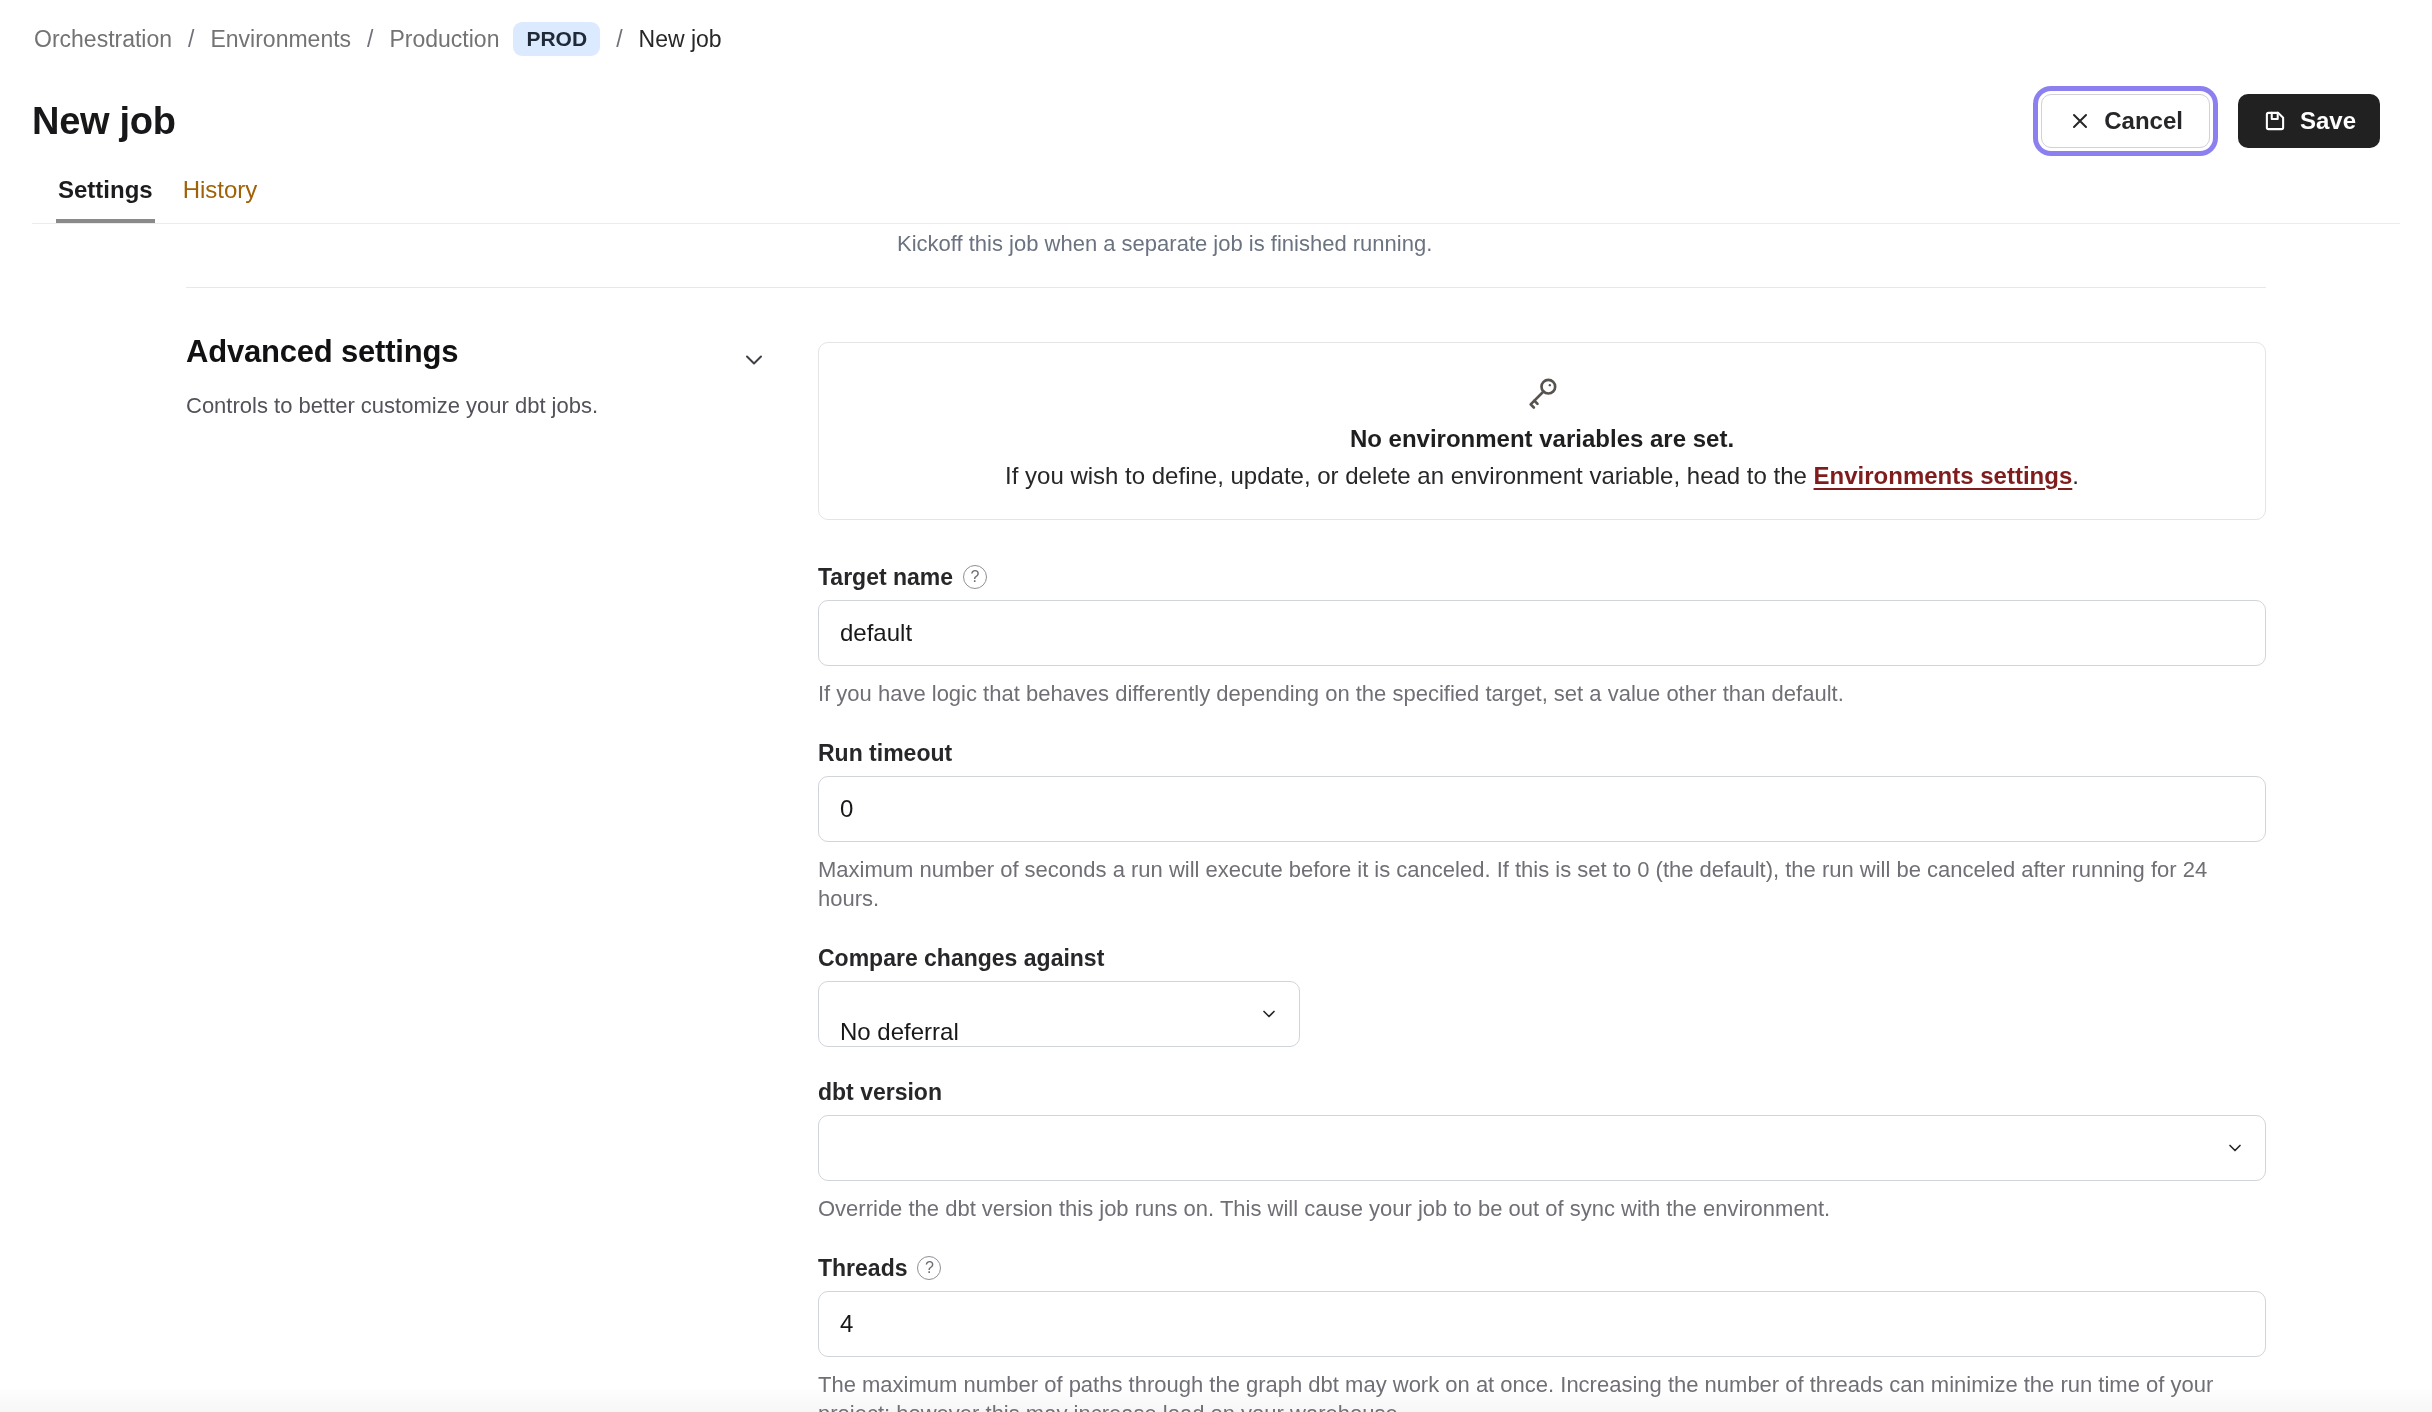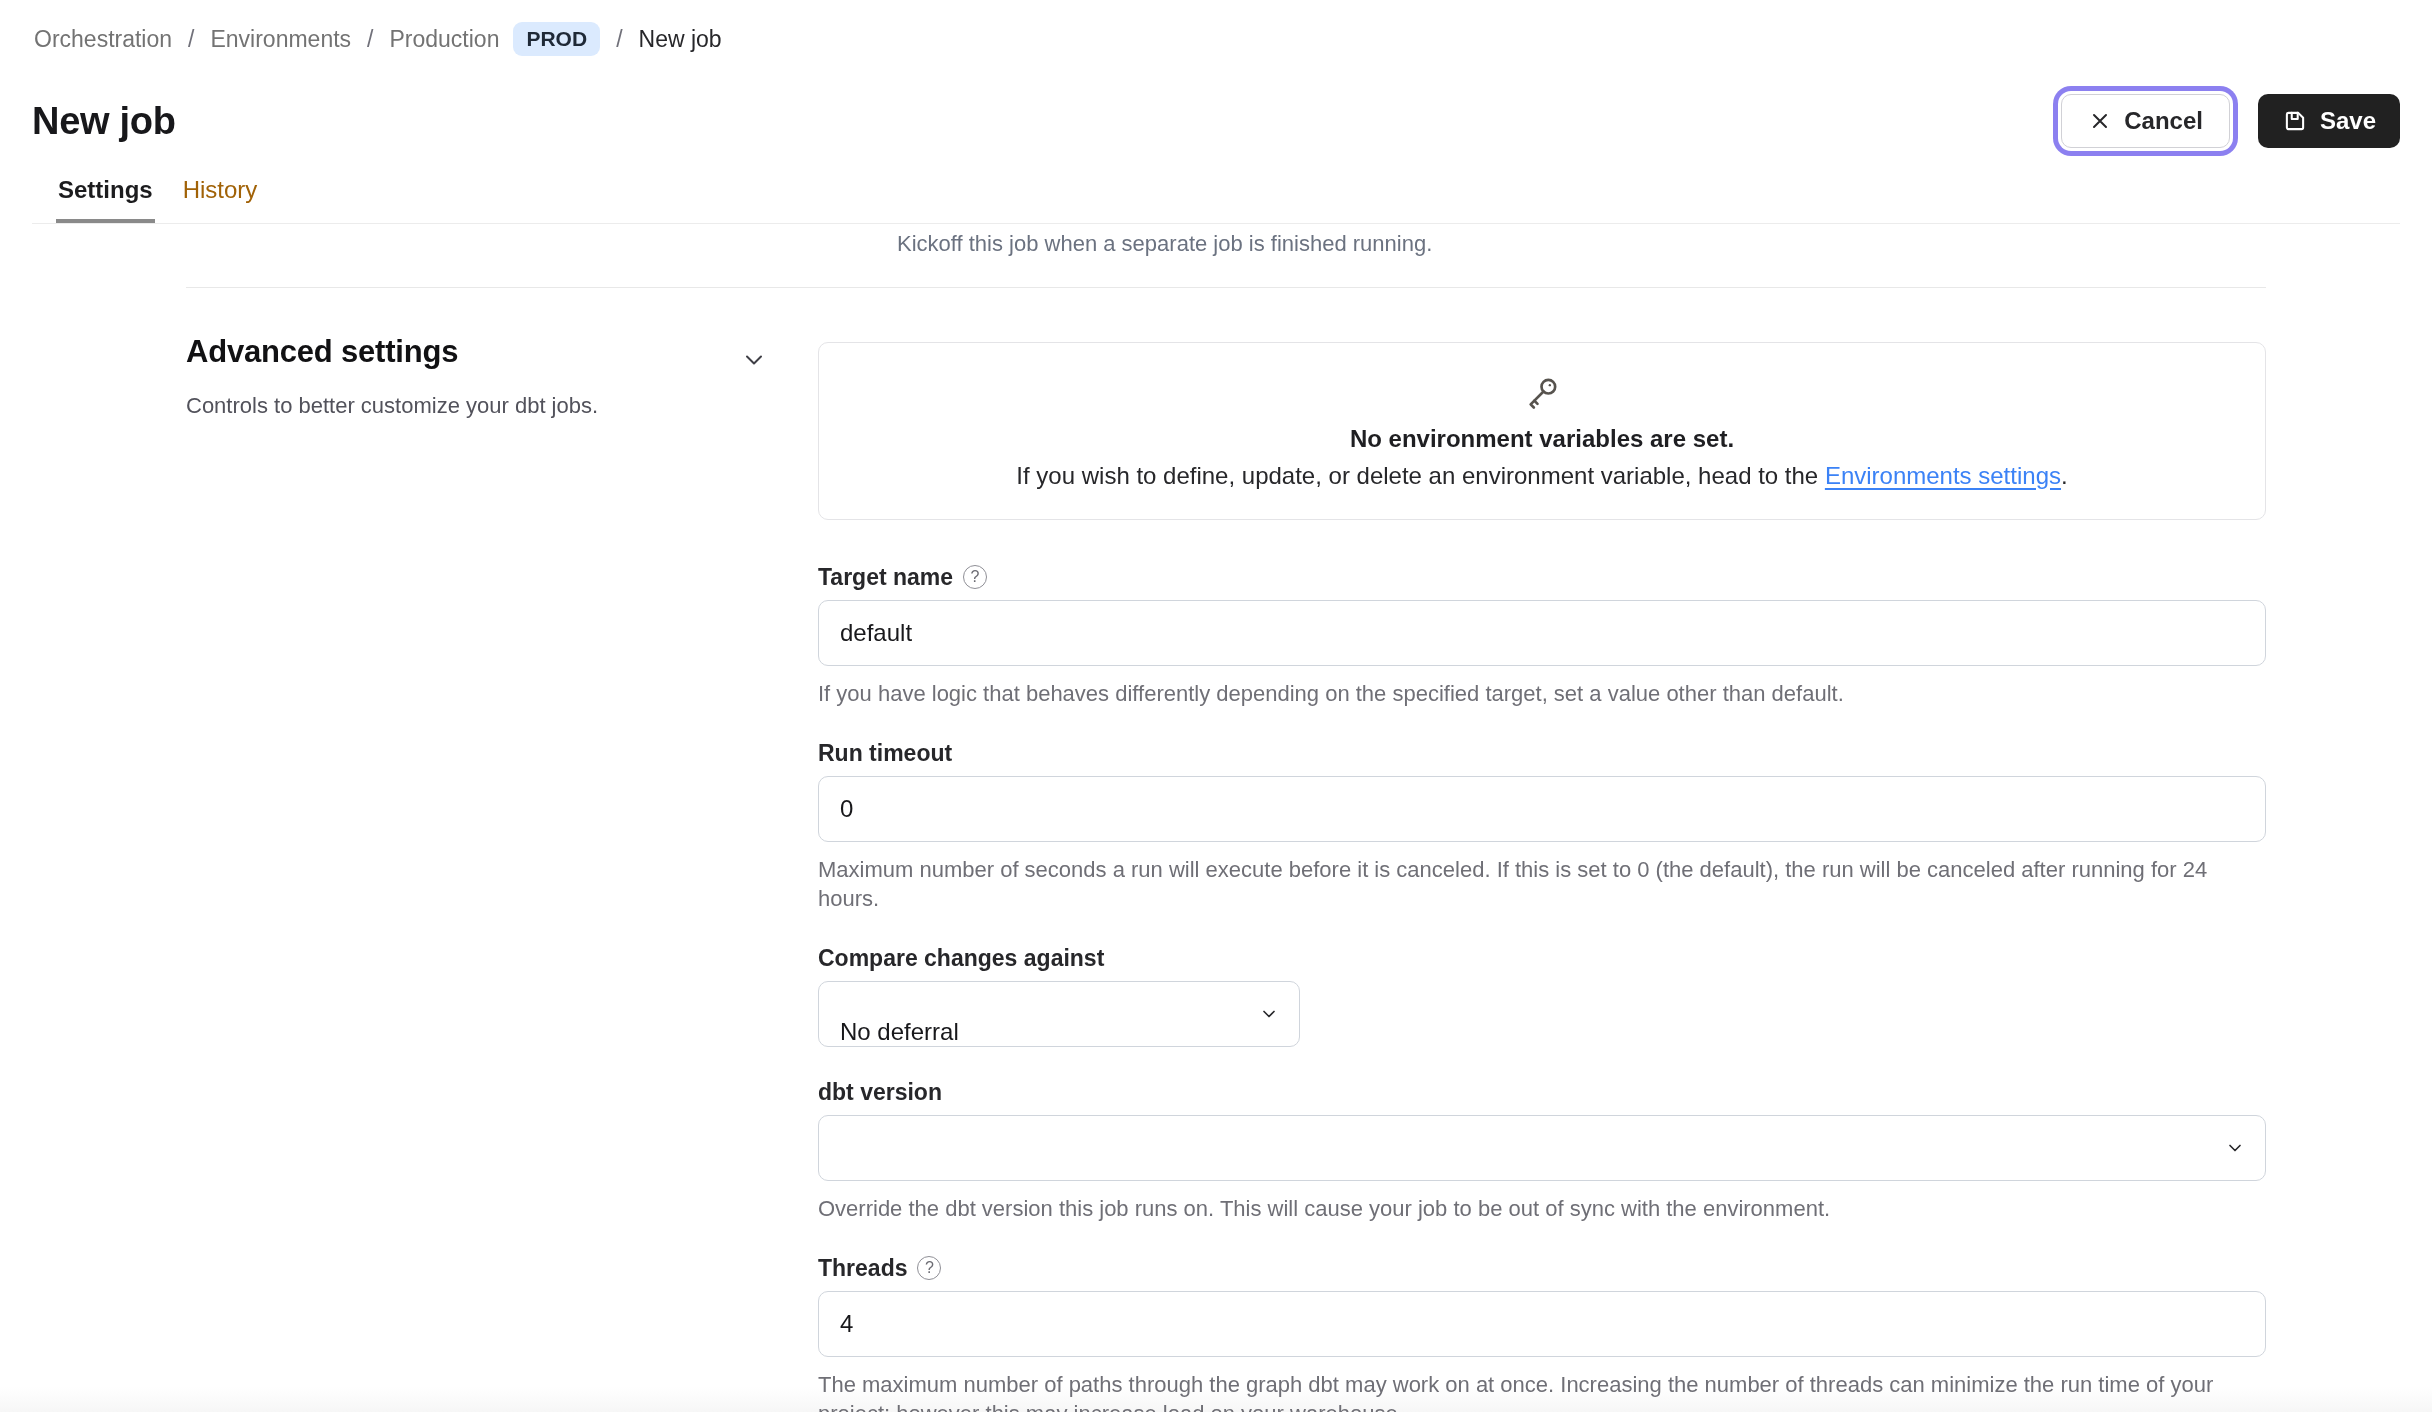--- a/index.html
+++ b/index.html
@@ -11,21 +11,21 @@
   .header { padding: 22px 32px 0 32px; }
   .breadcrumb { display: flex; align-items: center; gap: 16px; font-size: 23px; color: #3f3f46; padding-left: 2px; }
   .crumb { color: #737373; cursor: pointer; }
   .crumb-sep { color: #71717a; }
   .crumb-current { color: #27272a; }
   .env-badge { background: #dbeafe; color: #1f2937; font-weight: 700; font-size: 21px;
                padding: 5px 13px; border-radius: 9px; margin-left: -2px; }
 
   .title-row { display: flex; justify-content: space-between; align-items: center; margin-top: 38px; padding-left: 0; }
   .page-title { font-size: 38px; font-weight: 700; color: #18181b; letter-spacing: -0.3px; padding-left: 0; }
-  .actions { display: flex; align-items: center; gap: 22px; margin-right: 0; }
+  .actions { display: flex; align-items: center; gap: 22px; margin-right: 20px; }
   .btn { display: inline-flex; align-items: center; gap: 12px; height: 54px; border-radius: 10px;
          font-size: 24px; font-weight: 600; cursor: pointer; border: none; font-family: inherit; }
   .btn-cancel { background: #fff; color: #27272a; border: 1px solid #d1d1d6; padding: 0 26px;
                 box-shadow: 0 0 0 3px #ffffff, 0 0 0 8px #8c80f0; margin-right: 6px; }
   .btn-save { background: #212121; color: #fff; padding: 0 24px; }
 
   .tabs { display: flex; gap: 26px; margin-top: 28px; border-bottom: 1px solid #ececec; padding-left: 24px; }
   .tab { font-size: 24px; color: #a16207; padding: 0 2px 15px 2px; cursor: pointer; border-bottom: 4px solid transparent; }
   .tab.active { color: #1c1c1e; font-weight: 600; border-bottom-color: #8a8a8a; }
 
@@ -40,21 +40,21 @@
   .adv-desc { margin-top: 21px; font-size: 22px; color: #52525b; line-height: 30px; }
   .collapse-toggle { position: absolute; right: 50px; top: 12px; background: none; border: none; cursor: pointer; line-height: 0; }
 
   .adv-right { flex: 1; min-width: 0; }
 
   .env-box { margin-top: 8px; height: 178px; border: 1px solid #e4e4e7; border-radius: 10px;
              display: flex; flex-direction: column; align-items: center; justify-content: center; text-align: center; }
   .env-box .key-wrap { line-height: 0; margin-bottom: 12px; }
   .env-title { font-size: 24px; font-weight: 600; color: #1f1f22; }
   .env-hint { margin-top: 9px; font-size: 24px; color: #27272a; }
-  .env-link { font-weight: 400; text-decoration: underline; text-underline-offset: 4px; color: #3b82f6; cursor: pointer; }
+  .env-link { font-weight: 700; text-decoration: underline; text-underline-offset: 4px; color: #7f1d1d; cursor: pointer; }
 
   .field-group { margin-top: 32px; }
   .field-group.first { margin-top: 44px; }
   .field-label { display: flex; align-items: center; gap: 10px; font-size: 23px; font-weight: 600;
                  color: #27272a; line-height: 26px; margin-bottom: 10px; }
   .qicon { display: inline-flex; align-items: center; justify-content: center; width: 24px; height: 24px;
            border: 1.6px solid #8f8f96; border-radius: 50%; font-size: 16px; font-weight: 400; color: #6b6b72; cursor: pointer; }
   .text-input { width: 100%; height: 66px; border: 1.5px solid #d0d5dc; border-radius: 10px;
                 font-size: 24px; color: #18181b; padding: 0 21px; font-family: inherit; background: #fff; outline: none; }
   .help-text { margin-top: 13px; font-size: 22px; color: #6f6f76; line-height: 29px; }

